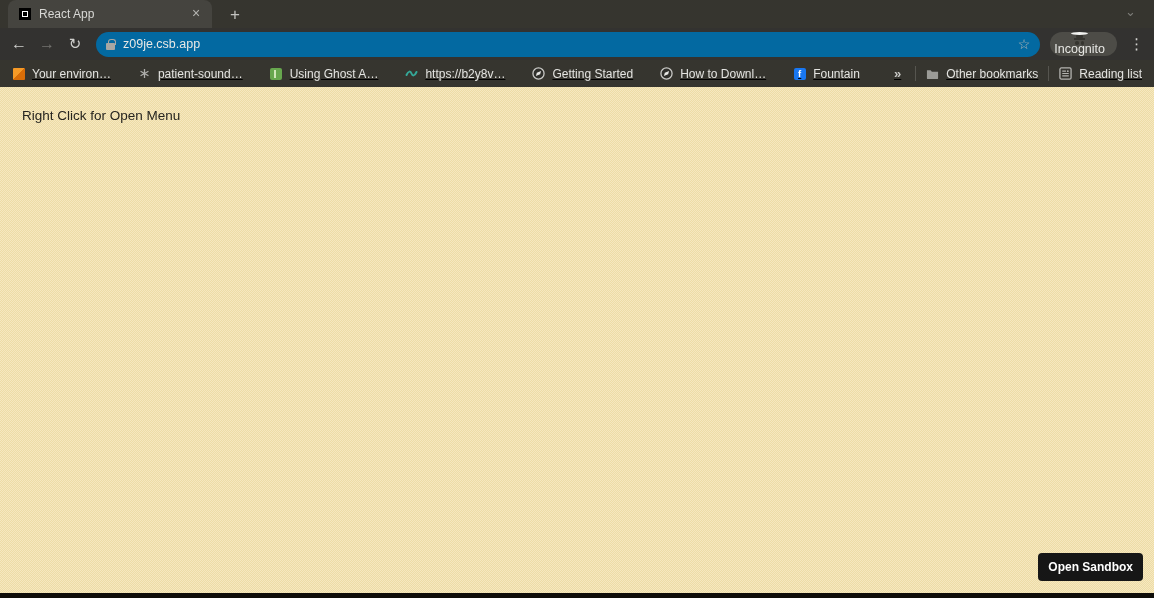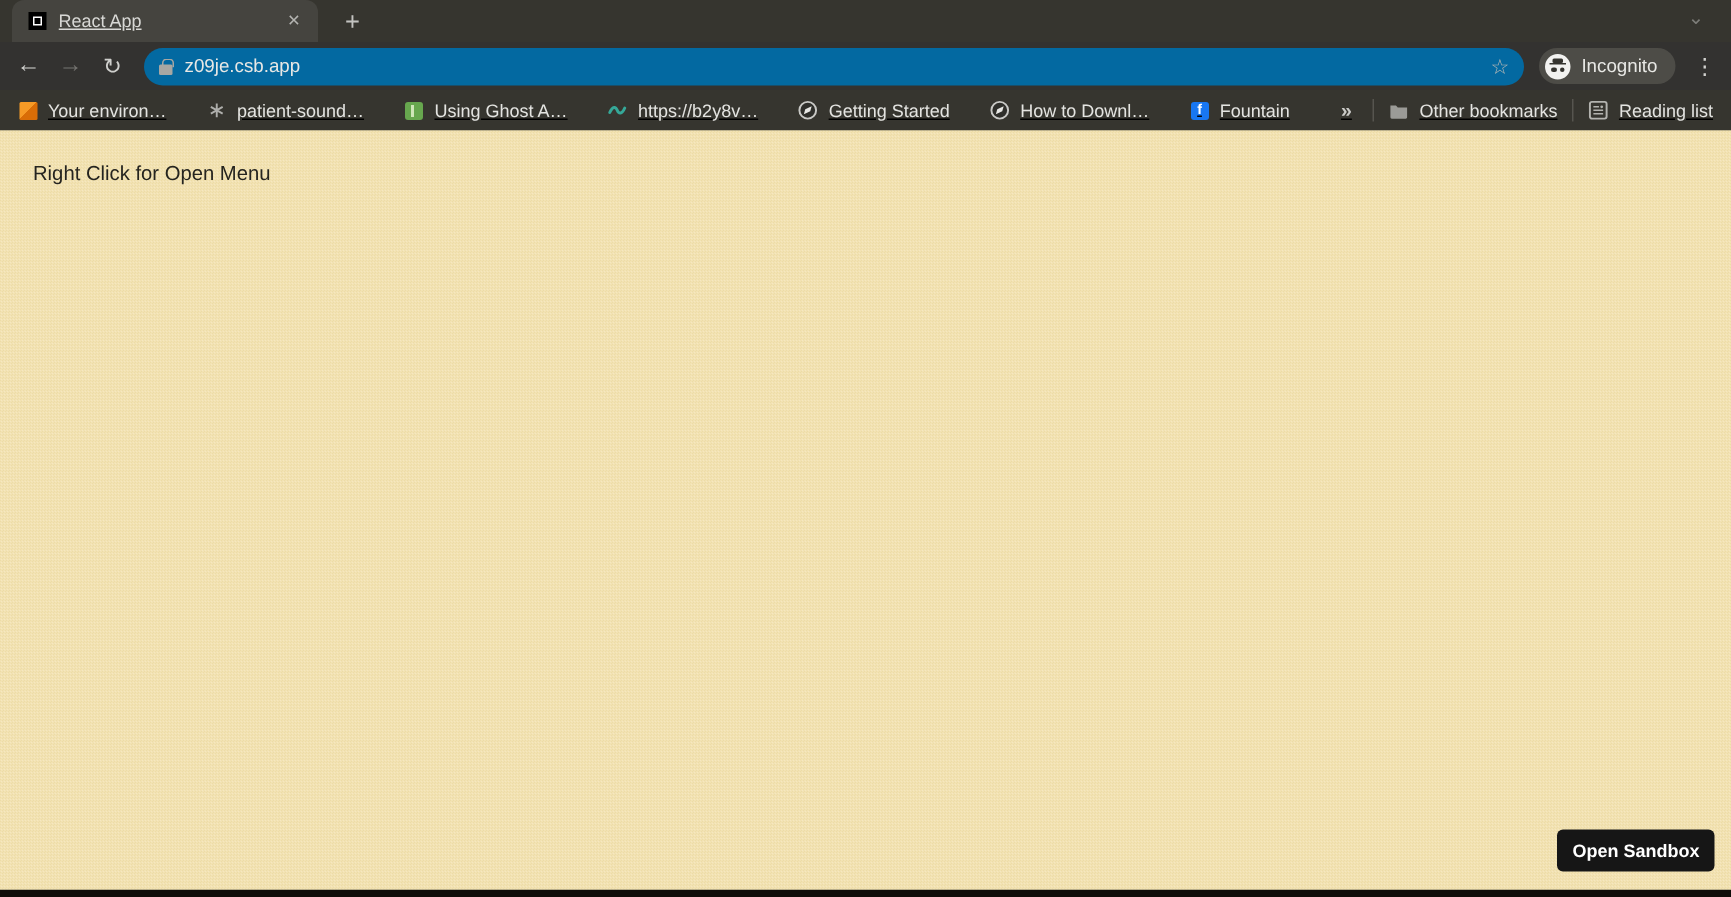--- a/index.html
+++ b/index.html
@@ -6,40 +6,40 @@
   html,body { width:1154px; height:598px; overflow:hidden; background:#000; }
   body { font-family:"Liberation Sans", sans-serif; }
   .browser { width:1154px; height:598px; display:flex; flex-direction:column; }
 
   
   .tab-strip { height:28px; background:#36352f; display:flex; align-items:flex-end; position:relative; flex-shrink:0; }
   .tab { width:204px; height:28px; margin-left:8px; background:#45443f; border-radius:8px 8px 0 0;
          display:flex; align-items:center; padding:0 8px 0 11px; gap:8px; }
   .favicon { width:12px; height:12px; background:#000; display:flex; align-items:center; justify-content:center; flex-shrink:0; }
   .favicon span { width:6px; height:6px; border:1.5px solid #fff; display:block; }
-  .tab-title { color:#d8d8d5; font-size:12px; flex:1; white-space:nowrap; overflow:hidden;text-decoration:underline; }
+  .tab-title { color:#d8d8d5; font-size:12px; flex:1; white-space:nowrap; overflow:hidden; }
   .tab-close { color:#b4b4b1; font-size:14px; line-height:14px; width:16px; height:16px; text-align:center; cursor:default; }
   .new-tab { color:#c3c3c0; font-size:17px; line-height:16px; margin:0 0 5px 14px; width:18px; text-align:center; }
   .strip-chevron { position:absolute; right:18px; top:4px; color:#7d7d79; font-size:13px; }
 
   
   .toolbar { height:32px; background:#333230; display:flex; align-items:center; padding:0 10px 0 6px; gap:2px; flex-shrink:0; }
   .nav-btn { width:26px; height:26px; display:flex; align-items:center; justify-content:center; font-size:16px; border-radius:50%; }
   .nav-back { color:#cfcfcc; }
   .nav-fwd { color:#74736f; }
   .nav-reload { color:#cfcfcc; font-size:15px; }
   .omnibox { flex:1; height:25px; margin-left:6px; background:#0369a1; border-radius:13px;
              display:flex; align-items:center; padding:0 10px; gap:8px; }
   .lock { width:9px; height:7px; background:#a7a7a3; border-radius:1px; position:relative; margin-top:4px; flex-shrink:0; }
   .lock:before { content:""; position:absolute; top:-4px; left:1.5px; width:6px; height:5px;
                  border:1.5px solid #a7a7a3; border-bottom:none; border-radius:3px 3px 0 0; }
   .url-text { color:#e8e8e5; font-size:12.5px; flex:1; }
   .star { color:#b9b9b5; font-size:14px; }
   .incog-badge { height:24px; background:#4d4c47; border-radius:12px; display:flex; align-items:center;
-                 gap:7px; padding:0 12px 0 4px; margin-left:8px; }
+                 gap:7px; padding:0 12px 0 4px; margin-left:8px;flex-direction:column; }
   .incog-circle { width:17px; height:17px; border-radius:50%; background:#f2f2f0; position:relative; }
   .incog-circle i { position:absolute; display:block; background:#35342f; }
   .incog-hat-top { width:7px; height:3px; left:5px; top:3px; border-radius:1px; }
   .incog-hat-brim { width:11px; height:1.5px; left:3px; top:6px; }
   .incog-eye-l { width:3.5px; height:3.5px; left:4px; top:9px; border-radius:50%; }
   .incog-eye-r { width:3.5px; height:3.5px; left:9.5px; top:9px; border-radius:50%; }
   .incog-label { color:#e8e8e5; font-size:12.5px; }
   .kebab { color:#d2d2cf; font-size:15px; margin-left:10px; letter-spacing:0; }
 
   

